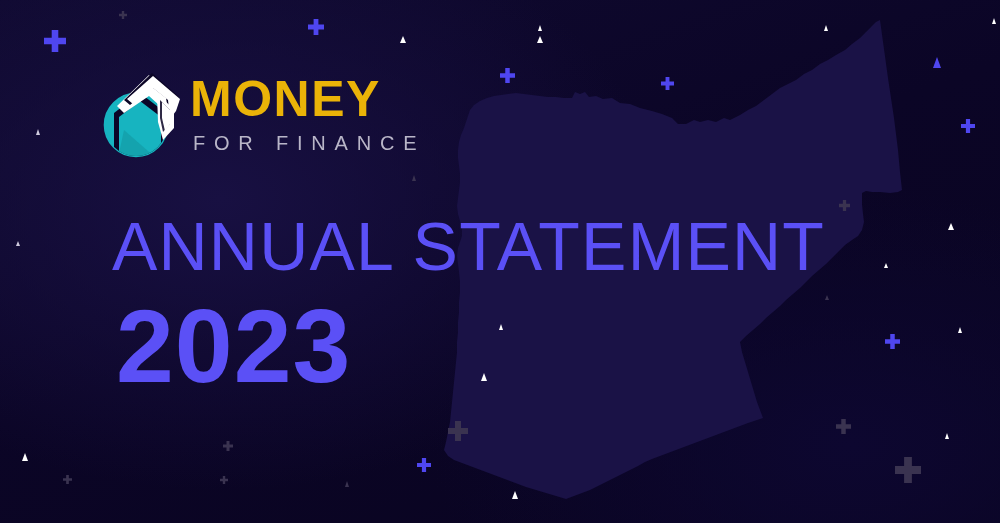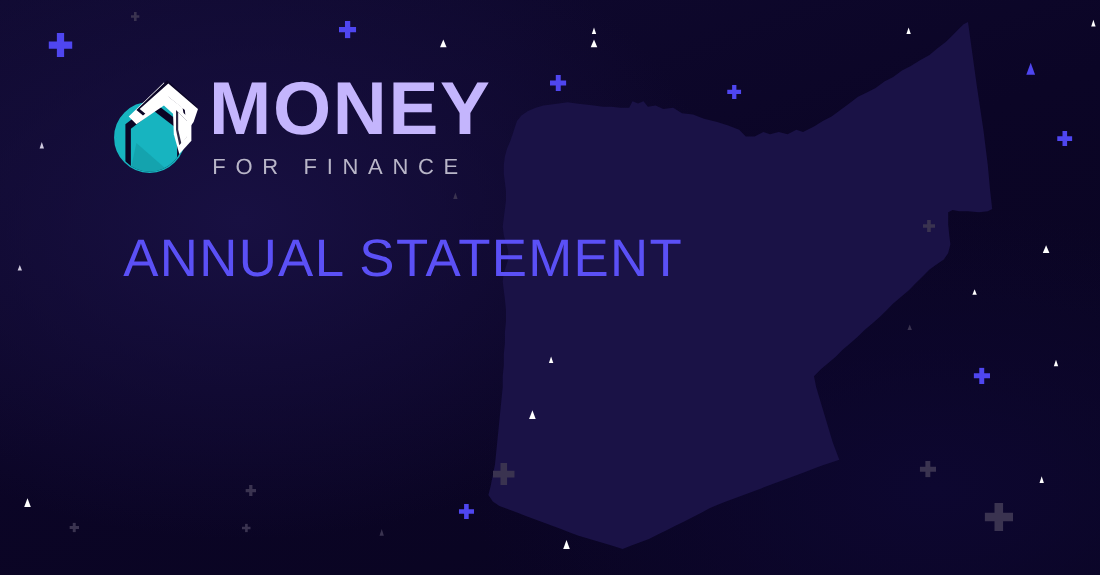--- a/index.html
+++ b/index.html
@@ -61,43 +61,43 @@
     align-items: center;
   }
   #logo-mark { width: 82px; height: 96px; flex: none; }
   #logo-words {
     margin-left: 8px;
     display: flex;
     flex-direction: column;
     justify-content: center;
   }
   #logo-name {
-    color: #c4b5fd;
-    font-size: 68px;
+    color: #eab308;
+    font-size: 50px;
     font-weight: bold;
     letter-spacing: 1.5px;
     line-height: 0.98;
     white-space: nowrap;
   }
   #logo-tagline {
     color: #b9b6c8;
     font-size: 20px;
     font-weight: normal;
     letter-spacing: 8.8px;
     line-height: 1;
     margin-top: 9px;
     margin-left: 3px;
     white-space: nowrap;
   }
 
   
   #headline { position: absolute; left: 112px; top: 212px; }
   #title-line {
     color: #5b50f6;
-    font-size: 48px;
+    font-size: 68px;
     font-weight: 300;
     letter-spacing: 1.2px;
     line-height: 1;
     white-space: nowrap;
   }
   #year-line {
     color: #5b50f6;
     font-size: 104px;
     font-weight: bold;
     letter-spacing: 1px;
@@ -204,15 +204,16 @@
       <path d="M62 36 L71 45 L71 57 L65 65 L62 52 Z" fill="#ffffff"></path>
     </svg>
     <div id="logo-words">
       <div id="logo-name">MONEY</div>
       <div id="logo-tagline">FOR FINANCE</div>
     </div>
   </div>
 
   <div id="headline">
     <div id="title-line">ANNUAL STATEMENT</div>
+    <div id="year-line">2023</div>
   </div>
 
 </div>
 
 </body></html>

